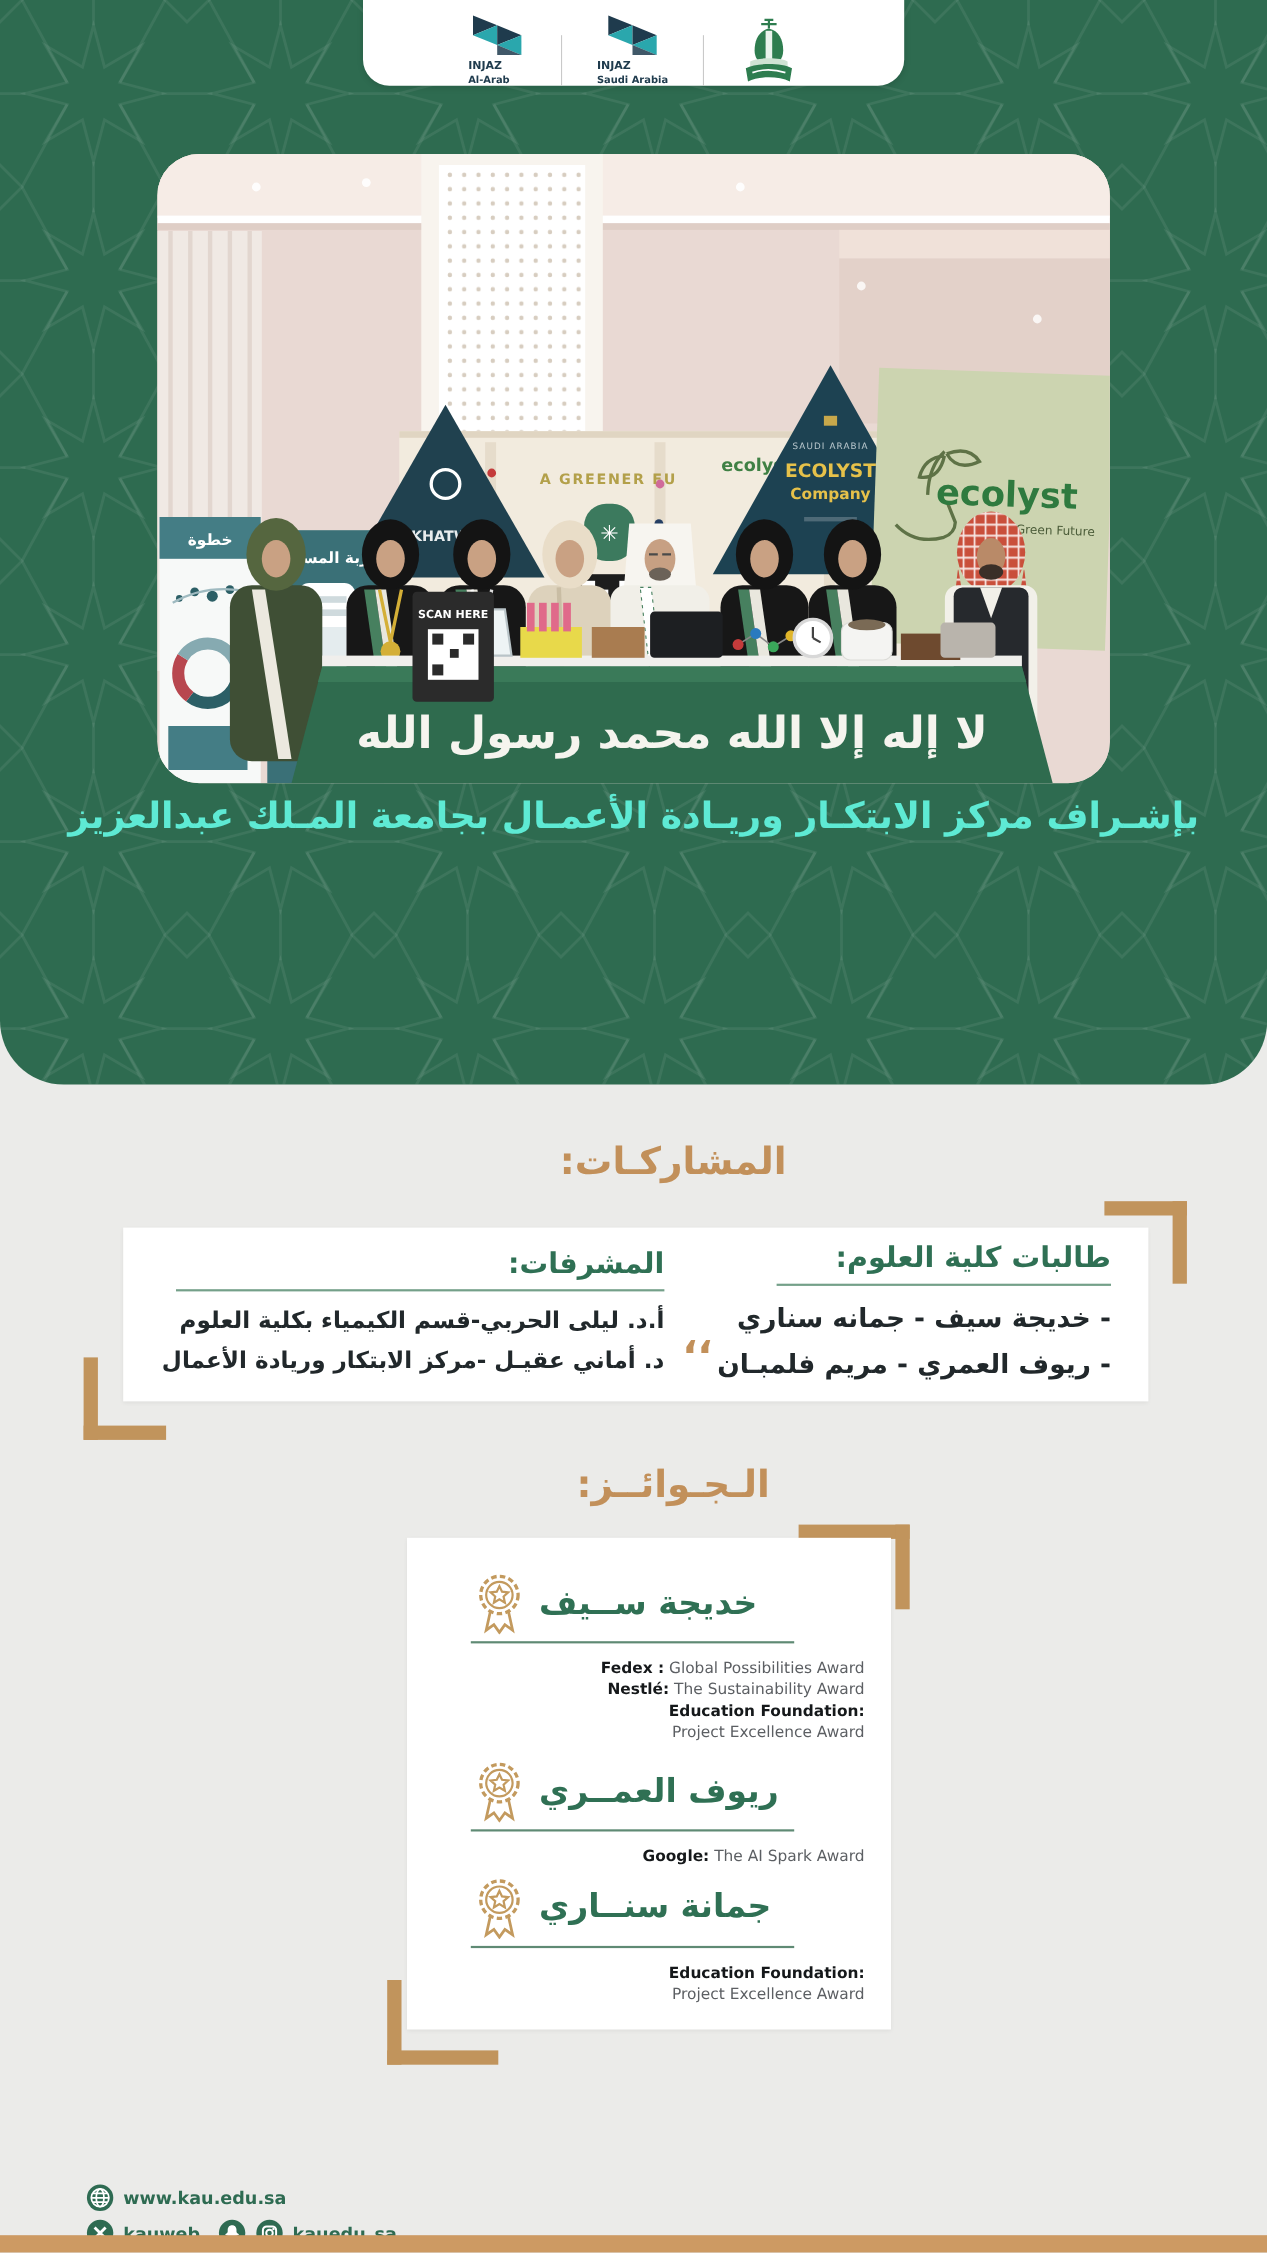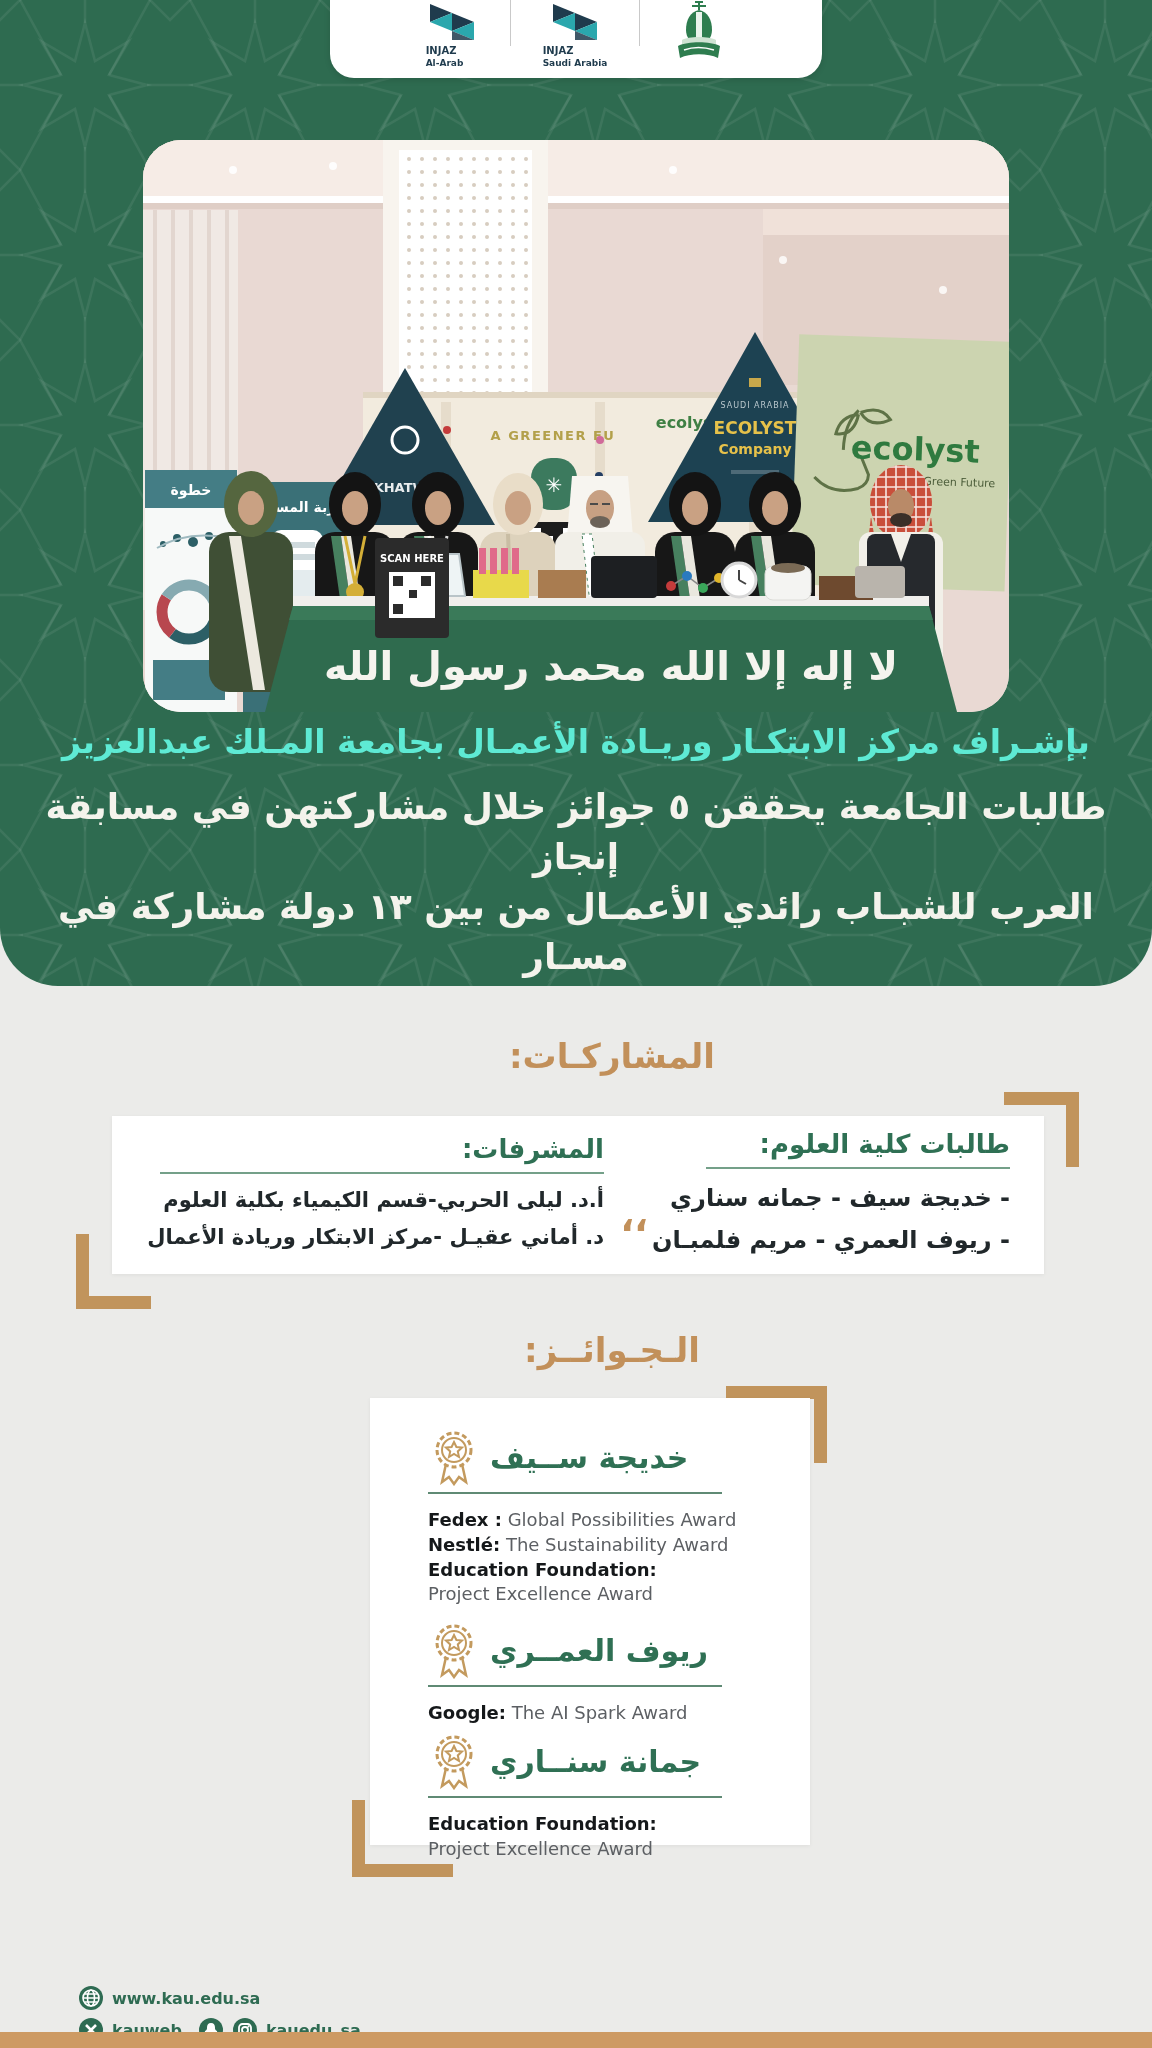--- a/index.html
+++ b/index.html
@@ -10,21 +10,21 @@
   }
   
   .hero{
     position:absolute;left:0;top:0;width:1152px;height:986px;
     background:#2e6b50;border-radius:0 0 58px 58px;overflow:hidden;
   }
   .hero .pattern{position:absolute;inset:0;}
   .logo-tab{
     position:absolute;left:50%;top:0;transform:translateX(-50%);
     width:492px;height:78px;background:#ffffff;border-radius:0 0 24px 24px;
-    display:flex;align-items:flex-start;justify-content:center;gap:32px;z-index:5;
+    display:flex;align-items:flex-end;justify-content:center;gap:32px;z-index:5;
     box-shadow:0 2px 6px rgba(0,0,0,.12);
   }
   .logo-block{display:flex;flex-direction:column;align-items:center;gap:1px;}
   .logo-txt{font-size:10px;font-weight:bold;color:#1f3b4d;line-height:1.15;text-align:left;align-self:flex-start;}
   .logo-sub{font-size:9px;font-weight:bold;color:#1f3b4d;}
   .tab-divider{width:1px;height:46px;background:#c9c9c9;}
   .photo-wrap{
     position:absolute;left:143px;top:140px;width:866px;height:572px;
     border-radius:38px;overflow:hidden;z-index:2;background:#e9d9d3;
   }
@@ -67,21 +67,21 @@
   .awards-card{
     position:absolute;left:370px;top:1398px;width:440px;height:447px;
     background:#ffffff;z-index:2;box-sizing:border-box;
     padding:30px 24px 20px 58px;box-shadow:0 1px 4px rgba(0,0,0,.06);
   }
   .ab-tr{left:726px;top:1386px;width:88px;height:64px;border-width:12px;}
   .ab-bl{left:352px;top:1800px;width:88px;height:64px;border-width:12px;}
   .award-name-row{display:flex;flex-direction:row-reverse;align-items:center;gap:10px;direction:rtl;}
   .award-name{color:#2f7054;font-size:30px;font-weight:bold;white-space:nowrap;}
   .award-rule{border-top:2px solid #5f8a74;margin:6px 64px 14px 0;}
-  .award-lines{direction:ltr;text-align:left;font-size:18px;line-height:1.38;margin-bottom:6px;}
+  .award-lines{direction:ltr;text-align:right;font-size:14px;line-height:1.38;margin-bottom:6px;}
   .award-lines .brand{font-weight:bold;color:#15181a;}
   .award-lines .txt{color:#5c5f63;}
   .mt18{margin-top:14px;}
   
   .footer-left{position:absolute;left:78px;top:1984px;z-index:2;}
   .f-row{display:flex;align-items:center;gap:8px;height:28px;}
   .f-row + .f-row{margin-top:4px;}
   .f-label{color:#2e6b52;font-weight:bold;font-size:16px;}
   .footer-right{position:absolute;right:80px;top:1980px;text-align:right;z-index:2;}
   .uni-ar{color:#2e6b52;font-size:24px;direction:rtl;}
@@ -106,25 +106,20 @@
             <path d="M0,85 L23,85 M147,85 L170,85 M85,0 L85,23 M85,147 L85,170"></path>
             <path d="M20,0 L61,75 M150,0 L109,75 M20,170 L61,95 M150,170 L109,95"></path>
           </g>
         </pattern>
       </defs>
       <rect width="1152" height="986" fill="url(#geo)"></rect>
     </svg>
 
     <div class="gold-headline">بإشـراف مركز الابتكـار وريـادة الأعمـال بجامعة المـلك عبدالعزيز</div>
 
-    <div class="white-headline">
-      <div>طالبات الجامعة يحققن ٥ جوائز خلال مشاركتهن في مسابقة إنجاز</div>
-      <div>العرب للشبـاب رائدي الأعمـال من بين ١٣ دولة مشاركة في مسـار</div>
-      <div>الجامعـات والمقامة في قطـر خـلال الفترة ١٧-٢١ فبرايـر ٢٠٢٤</div>
-    </div>
 
     <div class="photo-wrap">
       <svg viewBox="0 0 866 572" width="866" height="572" xmlns="http://www.w3.org/2000/svg" font-family="DejaVu Sans, Liberation Sans, sans-serif">
         <defs>
           <pattern id="pdots" width="13" height="13" patternUnits="userSpaceOnUse">
             <circle cx="6" cy="6" r="2" fill="#d7cdc0"></circle>
           </pattern>
           <pattern id="chk" width="10" height="10" patternUnits="userSpaceOnUse">
             <rect width="10" height="10" fill="#c94f3b"></rect>
             <path d="M0,5 H10 M5,0 V10" stroke="#ffffff" stroke-width="1.6" opacity="0.85"></path>

